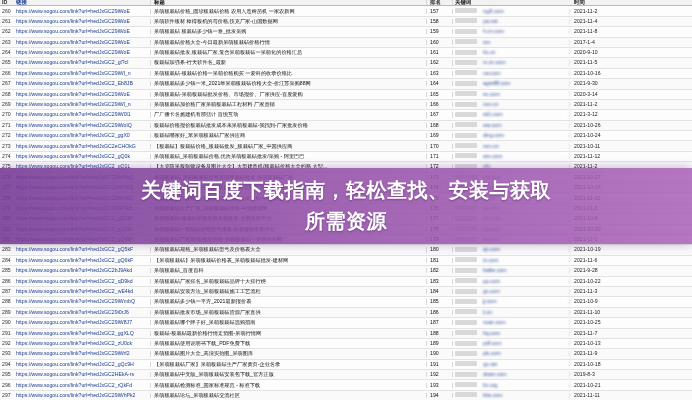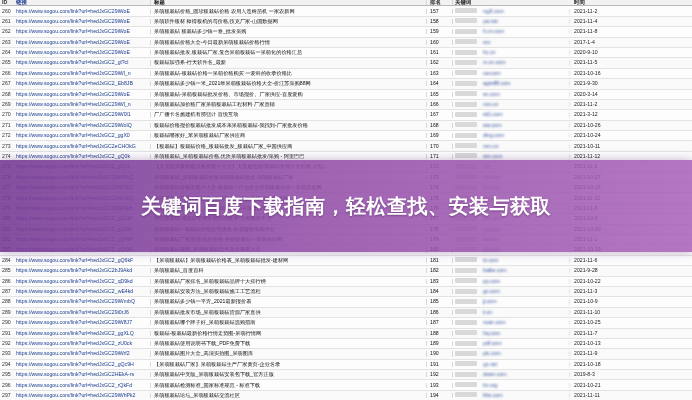--- a/index.html
+++ b/index.html
@@ -117,22 +117,22 @@
     background: #d9d9d9;
     border-radius: 1px;
     width: 22px;
     height: 5px;
   }
   
   .banner {
     position: absolute;
     left: 0;
     right: 0;
-    top: 160px;
-    height: 92px;
+    top: 168px;
+    height: 76px;
     background: linear-gradient(90deg, rgba(120,60,150,.90) 0%, rgba(146,78,168,.88) 45%, rgba(168,96,182,.86) 100%);
     display: flex;
     align-items: center;
     justify-content: center;
     box-shadow: 0 0 10px rgba(90,40,120,.35);
   }
   .banner-text {
     color: #ffffff;
     font-size: 20px;
     font-weight: bold;
@@ -505,16 +505,17 @@
           <div class="c-kw"><span class="kw-chip"></span></div>
           <div class="c-dom blurred">bbs.com</div>
           <div class="c-date">2021-11-11</div>
         </div>
       </div>
   </div>
 
   <div class="banner">
     <div class="banner-text">
       <span>关键词百度下载指南，轻松查找、安装与获取</span>
+      <span class="l2">所需资源</span>
     </div>
   </div>
 
 </div>
 
 </body></html>

